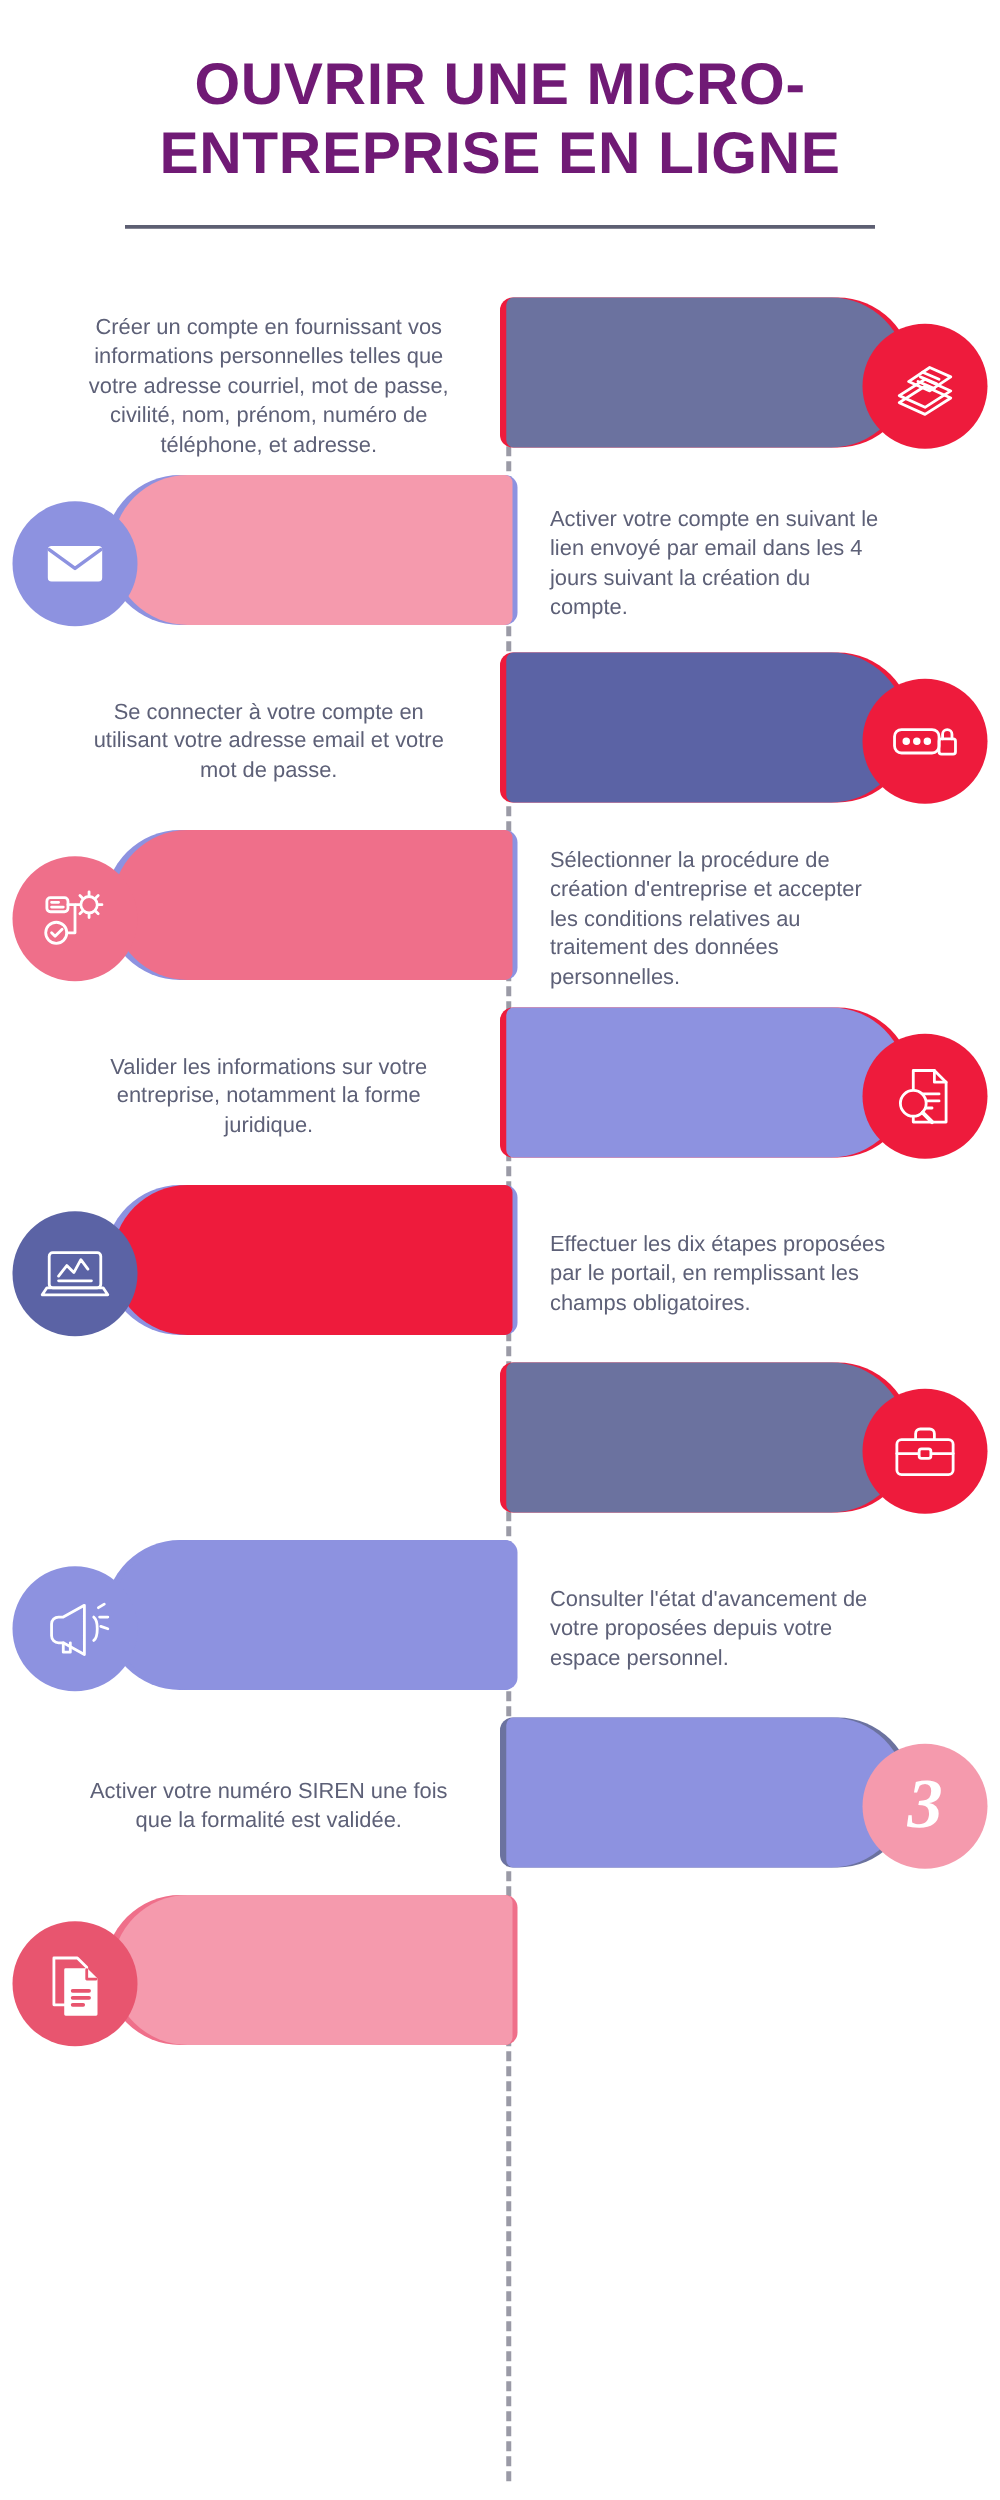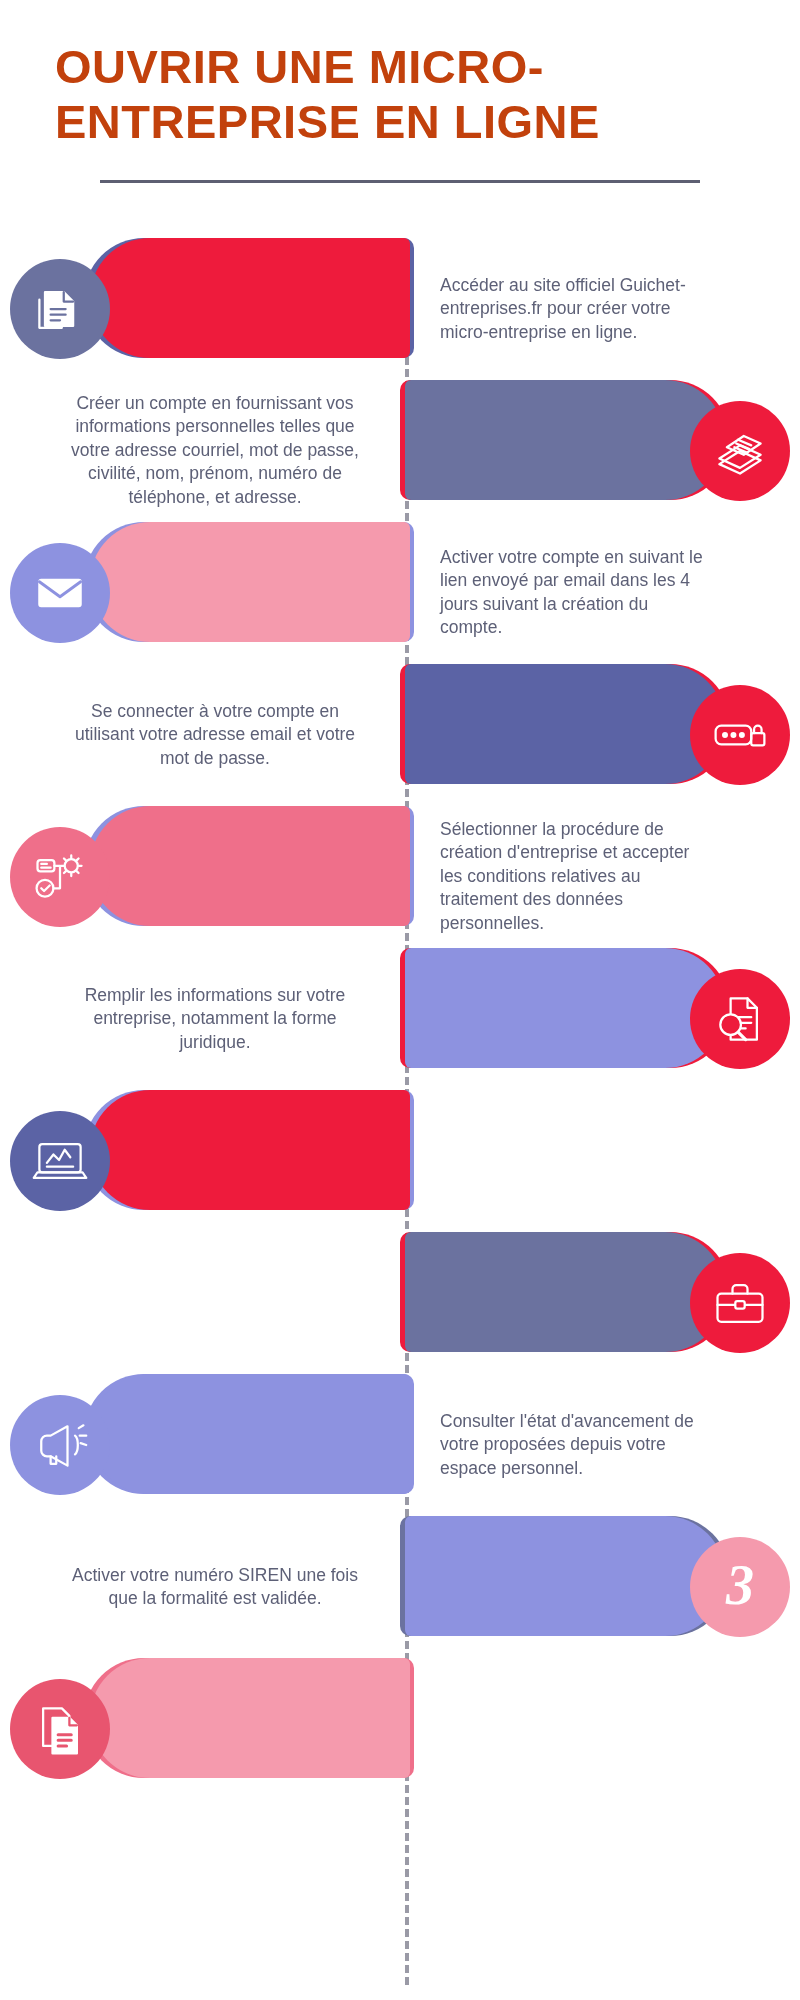--- a/index.html
+++ b/index.html
@@ -19,21 +19,22 @@
 
   
   .header {
     padding: 40px 55px 0 55px;
   }
   .title {
     font-size: 47px;
     line-height: 1.17;
     font-weight: 800;
     letter-spacing: 0.5px;
-    color: #c2410c;
+    color: #701a75;
+    text-align: center;
     text-transform: uppercase;
   }
   .title-rule {
     margin: 30px auto 0 auto;
     width: 600px;
     height: 3px;
     background: #5d5f72;
   }
 
   
@@ -168,34 +169,20 @@
 <div class="page">
 
   <div class="header">
     <div class="title">OUVRIR UNE MICRO-ENTREPRISE EN LIGNE</div>
     <div class="title-rule"></div>
   </div>
 
   <div class="spine"></div>
 
   <div class="steps" id="steps">
-      <div class="step side-left">
-        <div class="bar-shadow" style="background: rgb(91, 99, 165);"></div>
-        <div class="bar" style="background: rgb(238, 27, 60);"></div>
-        <div class="num">01.</div>
-        <div class="icon-wrap" style="background: rgb(107, 114, 159);">
-          <svg width="60" height="60" viewBox="0 0 64 64" fill="none" stroke="#ffffff" stroke-width="2.4" stroke-linecap="round" stroke-linejoin="round">
-            <path d="M16 14h20l10 10v26H16z" fill="#ffffff" stroke="#ffffff"></path>
-            <path d="M36 14v10h10" fill="none" stroke="#6b729f"></path>
-            <path d="M22 32h16M22 38h16M22 44h10" stroke="#6b729f"></path>
-            <path d="M10 22v30h24" fill="none" stroke="#ffffff"></path>
-          </svg>
-        </div>
-        <div class="text">Accéder au site officiel Guichet-entreprises.fr pour créer votre micro-entreprise en ligne.</div>
-      </div>
       <div class="step side-right">
         <div class="bar-shadow" style="background: rgb(238, 27, 60);"></div>
         <div class="bar" style="background: rgb(107, 114, 159);"></div>
         <div class="num">02.</div>
         <div class="icon-wrap" style="background: rgb(238, 27, 60);">
           <svg width="60" height="60" viewBox="0 0 64 64" fill="none" stroke="#ffffff" stroke-width="2.4" stroke-linecap="round" stroke-linejoin="round">
             <path d="M10 40l22-14 22 10-22 14z"></path>
             <path d="M10 46l22-14 22 10-22 14z"></path>
             <path d="M18 28l18-12 18 8-18 12z"></path>
             <path d="M30 20l14 6M28 24l14 6M26 28l14 6"></path>
@@ -254,34 +241,35 @@
         <div class="num">06.</div>
         <div class="icon-wrap" style="background: rgb(238, 27, 60);">
           <svg width="60" height="60" viewBox="0 0 64 64" fill="none" stroke="#ffffff" stroke-width="2.4" stroke-linecap="round" stroke-linejoin="round">
             <path d="M22 10h18l10 10v34H22z"></path>
             <path d="M40 10v10h10"></path>
             <path d="M28 30h16M28 36h16M28 42h10"></path>
             <circle cx="22" cy="38" r="11" fill="#ee1b3c" stroke="#ffffff"></circle>
             <path d="M30 46l8 8" stroke="#ffffff" stroke-width="3.4"></path>
           </svg>
         </div>
-        <div class="text">Remplir les informations sur votre entreprise, notamment la forme juridique.</div>
+        <div class="text">Valider les informations sur votre entreprise, notamment la forme juridique.</div>
       </div>
       <div class="step side-left">
         <div class="bar-shadow" style="background: rgb(141, 146, 224);"></div>
         <div class="bar" style="background: rgb(238, 27, 60);"></div>
         <div class="num">07.</div>
         <div class="icon-wrap" style="background: rgb(91, 99, 165);">
           <svg width="60" height="60" viewBox="0 0 64 64" fill="none" stroke="#ffffff" stroke-width="2.4" stroke-linecap="round" stroke-linejoin="round">
             <rect x="10" y="14" width="44" height="30" rx="3"></rect>
             <path d="M4 50h56l-4-6H8z"></path>
             <path d="M18 34l7-9 6 6 6-11 6 8"></path>
             <path d="M18 38h28"></path>
           </svg>
         </div>
+        <div class="text">Effectuer les dix étapes proposées par le portail, en remplissant les champs obligatoires.</div>
       </div>
       <div class="step side-right">
         <div class="bar-shadow" style="background: rgb(238, 27, 60);"></div>
         <div class="bar" style="background: rgb(107, 114, 159);"></div>
         <div class="num">08.</div>
         <div class="icon-wrap" style="background: rgb(238, 27, 60);">
           <svg width="60" height="60" viewBox="0 0 64 64" fill="none" stroke="#ffffff" stroke-width="2.4" stroke-linecap="round" stroke-linejoin="round">
             <rect x="8" y="22" width="48" height="30" rx="4"></rect>
             <path d="M24 22v-5a4 4 0 014-4h8a4 4 0 014 4v5"></path>
             <path d="M8 34h48"></path>

